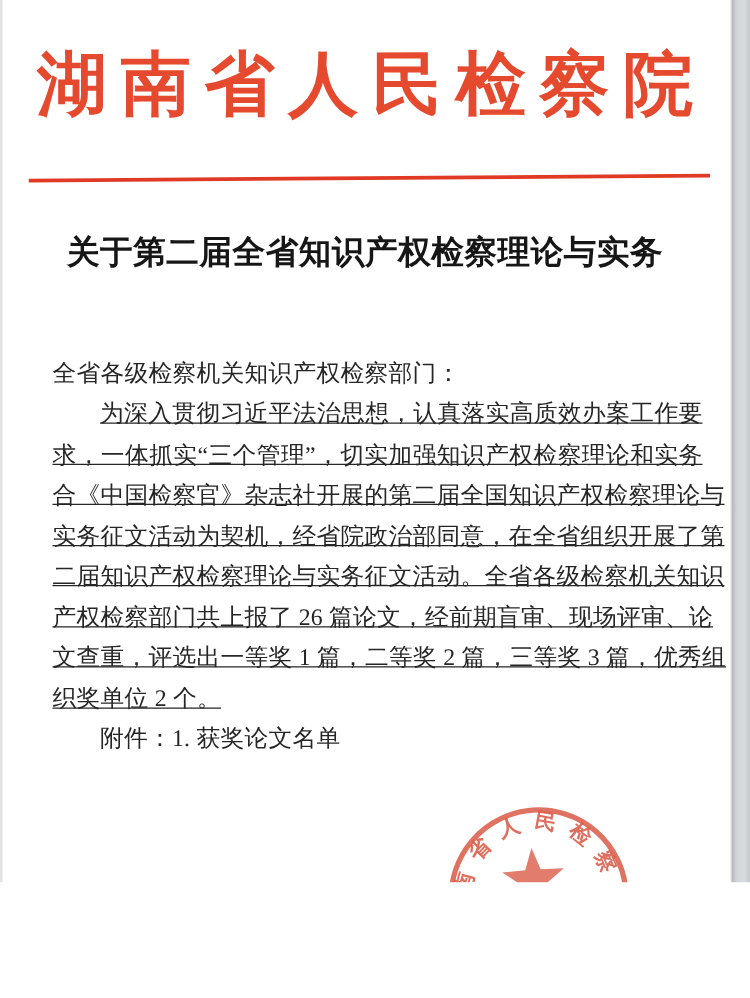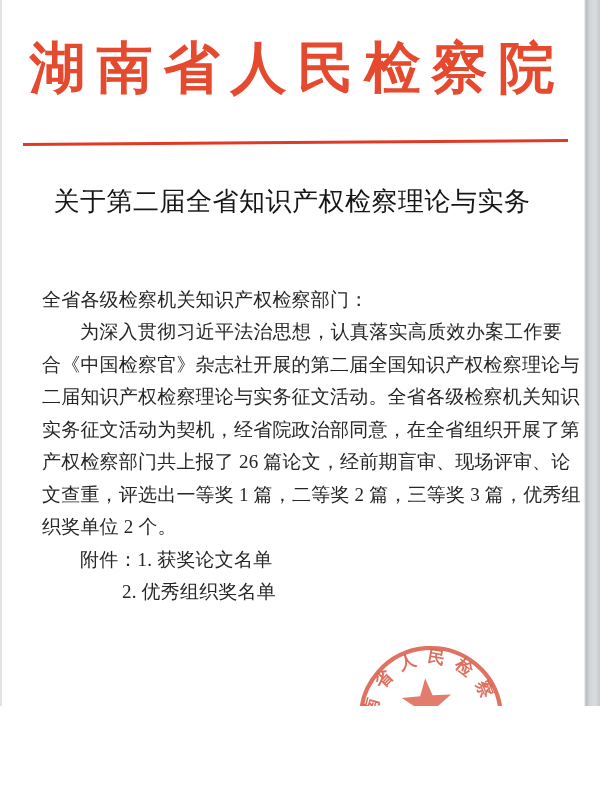--- a/index.html
+++ b/index.html
@@ -39,37 +39,38 @@
   .red-rule{
     position:absolute;top:141px;left:23px;width:545px;height:3px;
     background:var(--rule-red);
     transform:rotate(-0.4deg);
   }
   
   .doc-title{
     position:absolute;top:183px;left:0;width:584px;
     text-align:center;
     color:var(--title-ink);
-    font-size:26px;font-weight:normal;
+    font-size:26px;font-weight:bold;
     line-height:38px;
     letter-spacing:0.5px;
   }
   
   .body-text{
     position:absolute;top:284px;left:42px;width:520px;
     color:var(--body-ink);
     font-size:19px;
     line-height:32.45px;
     letter-spacing:0.2px;
   }
   .salutation{white-space:nowrap;}
   .para-lines > div{
     white-space:nowrap;
     text-align:justify;
     text-align-last:justify;
+    text-decoration:underline;
   }
   .para-lines > div:first-child{text-indent:2em;}
   .para-lines > div:last-child{text-align:right;text-align-last:left;}
   .attach-line-1{margin-left:2em;white-space:nowrap;}
   .attach-line-2{margin-left:80px;white-space:nowrap;}
   
   .signature-org{
     position:absolute;top:736px;left:244px;
     color:var(--body-ink);font-size:19px;white-space:nowrap;letter-spacing:0.3px;
   }
@@ -104,29 +105,29 @@
   <div class="red-rule"></div>
 
   <div class="doc-title">
     <div>关于第二届全省知识产权检察理论与实务</div>
   </div>
 
   <div class="body-text">
     <div class="salutation">全省各级检察机关知识产权检察部门：</div>
     <div class="para-lines">
         <div>为深入贯彻习近平法治思想，认真落实高质效办案工作要</div>
+        <div>求，一体抓实“三个管理”，切实加强知识产权检察理论和实务</div>
         <div>合《中国检察官》杂志社开展的第二届全国知识产权检察理论与</div>
+        <div>实务征文活动为契机，经省院政治部同意，在全省组织开展了第</div>
         <div>二届知识产权检察理论与实务征文活动。全省各级检察机关知识</div>
-        <div>实务征文活动为契机，经省院政治部同意，在全省组织开展了第</div>
         <div>产权检察部门共上报了 26 篇论文，经前期盲审、现场评审、论</div>
         <div>文查重，评选出一等奖 1 篇，二等奖 2 篇，三等奖 3 篇，优秀组</div>
         <div>织奖单位 2 个。</div>
       </div>
     <div class="attach-line-1">附件：1. 获奖论文名单</div>
-    <div class="attach-line-2">2. 优秀组织奖名单</div>
   </div>
 
   <div class="signature-org">湖南省人民检察院知识产权检察办公室</div>
 
   <div class="signature-date">2025 年 8 月 20 日</div>
 
   <svg class="seal" viewBox="0 0 160 152">
     <circle cx="80" cy="75" r="70" fill="none" stroke="#d8503c" stroke-width="4.2" opacity="0.88"></circle>
     <polygon points="77,35 83.2,52.5 101.7,53 87,64.2 92.3,82 77,71.5 61.7,82 67,64.2 52.3,53 70.8,52.5" fill="#d8503c" opacity="0.82"></polygon>
     <defs>

